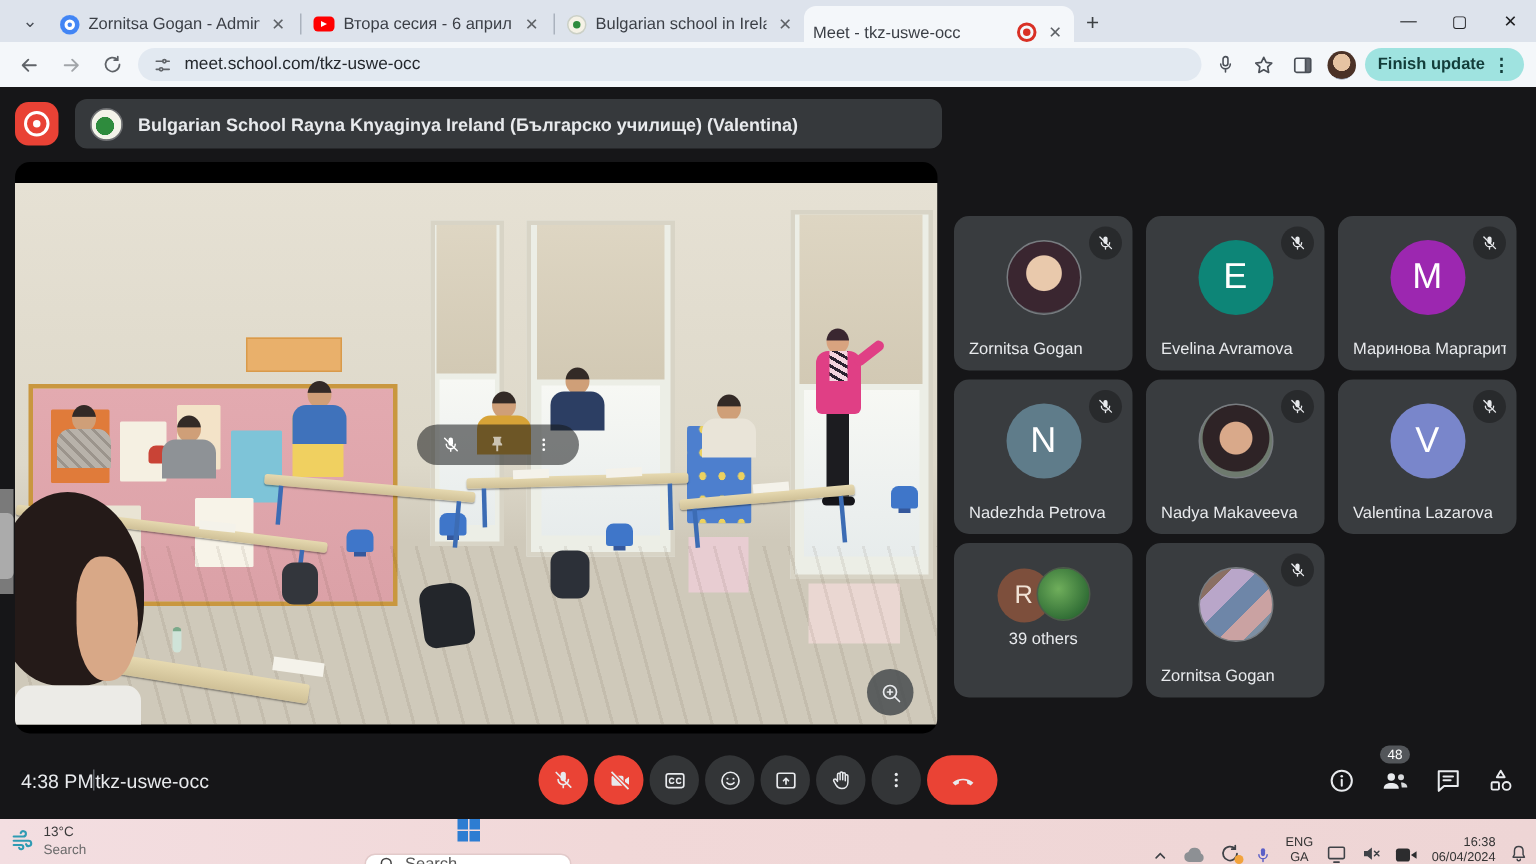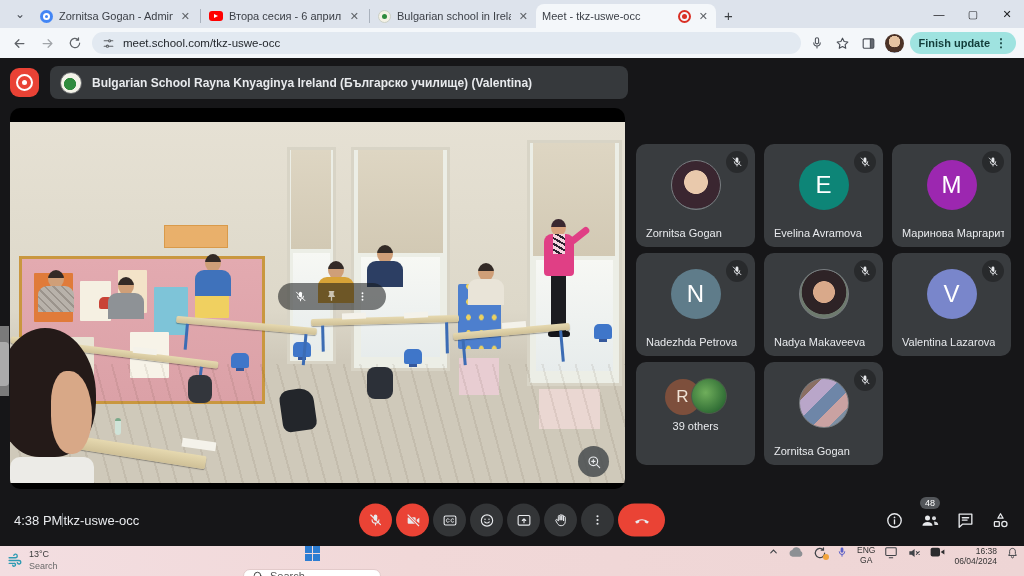--- a/index.html
+++ b/index.html
@@ -7,21 +7,21 @@
          font-family:"Liberation Sans",sans-serif;background:#161618;}
   
   .tabstrip{position:absolute;top:0;left:0;width:1024px;height:28px;background:#dde3ec;
             display:flex;align-items:flex-end;}
   .tab-search{width:24px;height:24px;margin:0 2px 2px 8px;display:flex;align-items:center;justify-content:center;
               color:#4a4f57;font-size:12px;border-radius:50%;}
   .tab{display:flex;align-items:center;gap:6px;width:152px;height:24px;margin-bottom:0;padding:0 6px;
        font-size:11px;color:#3b3f46;border-radius:8px 8px 0 0;}
   .tab .title{flex:1;white-space:nowrap;overflow:hidden;}
   .tab .close{color:#5f6368;font-size:11px;padding:0 2px;}
-  .tab.active{background:#f4f7fa;width:168px;}
+  .tab.active{background:#f4f7fa;width:168px;align-items:flex-end;}
   .tabsep{width:1px;height:14px;background:#aab2bd;margin:0 2px 5px 2px;}
   .fav{width:13px;height:13px;border-radius:50%;flex:0 0 auto;}
   .fav.admin{background:#4285f4;box-shadow:inset 0 0 0 3px #4285f4,inset 0 0 0 5px #fff;}
   .fav.youtube{width:14px;height:10px;border-radius:3px;background:#f00;position:relative;}
   .fav.youtube::after{content:"";position:absolute;left:5px;top:2.5px;border-left:4px solid #fff;
        border-top:2.5px solid transparent;border-bottom:2.5px solid transparent;}
   .fav.school{background:#f5f2e6;border:1px solid #cbd0c6;box-sizing:border-box;position:relative;}
   .fav.school::after{content:"";position:absolute;left:3px;top:3px;width:5px;height:5px;border-radius:50%;background:#2e8b3d;}
   .fav.meet{border-radius:3px;background:conic-gradient(#2684fc 0 25%,#00832d 25% 50%,#ffba00 50% 75%,#ea4335 75%);}
   .rec-dot{width:9px;height:9px;border-radius:50%;border:2px solid #d93025;position:relative;flex:0 0 auto;}
@@ -193,21 +193,21 @@
   .purpleapp{width:18px;height:18px;border-radius:4px;background:#3b2a70;display:flex;align-items:center;justify-content:center;}
   .blueapp{width:18px;height:18px;border-radius:4px;background:#2b5fb8;display:grid;place-items:center;}
   .blueapp i{width:10px;height:8px;background:#9cc3f5;border-radius:1px;}
   .app.active{background:rgba(255,255,255,.65);border-radius:4px;}
   .app.active::after{content:"";position:absolute;bottom:-3px;left:50%;transform:translateX(-50%);
       width:10px;height:3px;border-radius:2px;background:#7a9bc9;}
   .cam-badge{position:absolute;top:-3px;right:-4px;width:10px;height:10px;border-radius:50%;background:#3c4043;
       display:flex;align-items:center;justify-content:center;}
   .cam-badge::after{content:"";width:4px;height:4px;border-radius:50%;background:#ea4335;}
   .redstar{display:flex;}
-  .tray{position:absolute;right:5px;top:0;height:30px;display:flex;align-items:flex-start;gap:9px;color:#3f4247;}
+  .tray{position:absolute;right:5px;top:0;height:30px;display:flex;align-items:flex-end;gap:9px;color:#3f4247;}
   .tray .tic{display:flex;align-items:center;position:relative;}
   .lang{display:flex;flex-direction:column;font-size:8.5px;line-height:9.5px;text-align:center;color:#333;}
   .clock{display:flex;flex-direction:column;font-size:8.5px;line-height:10px;text-align:right;color:#333;}
   .sync-dot{position:absolute;right:-2px;bottom:0;width:6px;height:6px;border-radius:50%;background:#f2a33c;}
 </style>
 </head>
 <body>
 
 <div id="stage">
 

